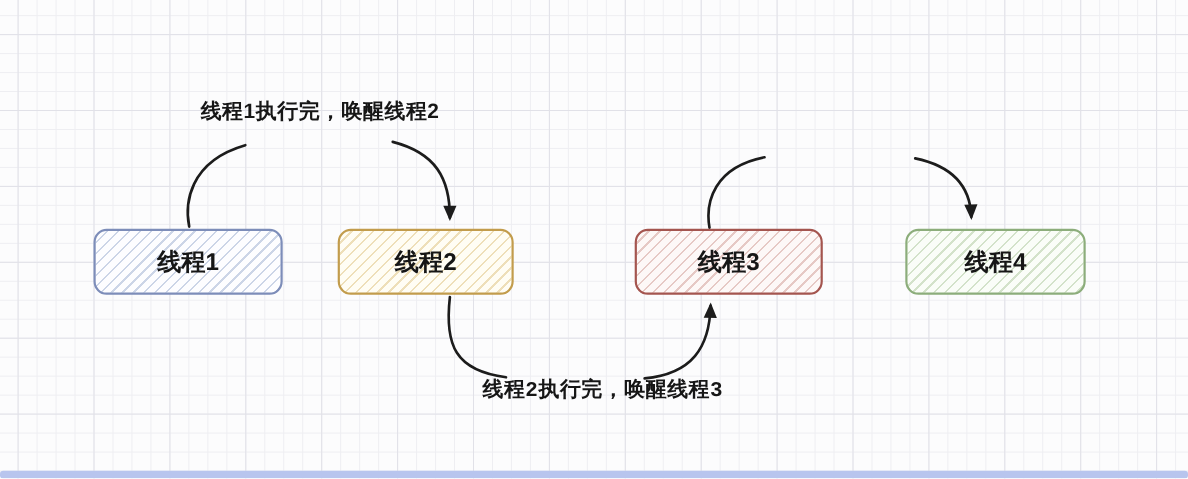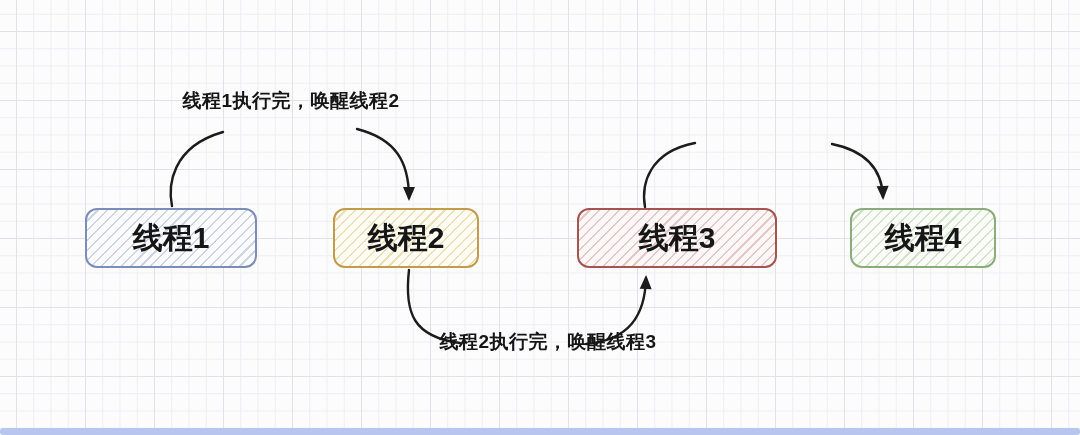--- a/index.html
+++ b/index.html
@@ -21,21 +21,21 @@
   .tbox {
     position: absolute;
     top: 208px;
     height: 60px;
     box-sizing: border-box;
     border: 2.5px solid #888;
     border-radius: 12px;
     display: flex;
     align-items: center;
     justify-content: center;
-    font-size: 30px;
+    font-size: 22px;
     font-weight: 700;
     color: var(--text, #161616);
   }
   .note {
     position: absolute;
     transform: translateX(-50%);
     white-space: nowrap;
     font-size: 19px;
     font-weight: 700;
     color: var(--text, #161616);
@@ -74,28 +74,28 @@
     <path class="arrow-path" d="M 357 129 C 396 139 409 162 409 198" marker-end="url(#ah)"></path>
     <path class="arrow-path" d="M 409 270 C 404 314 414 337 460 343"></path>
     <path class="arrow-path" d="M 586 344 C 629 340 645 316 646 278" marker-end="url(#ah)"></path>
     <path class="arrow-path" d="M 645 207 C 641 184 649 152 695 143"></path>
     <path class="arrow-path" d="M 832 144 C 866 151 882 169 883 197" marker-end="url(#ah)"></path>
   </svg>
 
   <div class="tbox" style="left: 85px; width: 172px; border-color: rgb(125, 141, 185); background-image: repeating-linear-gradient(135deg, rgb(204, 213, 231) 0px, rgb(204, 213, 231) 1.5px, transparent 1.5px, transparent 7px); background-color: rgb(253, 253, 255);">
     <span>线程1</span>
   </div>
-  <div class="tbox" style="left: 333px; width: 146px; border-color: rgb(194, 156, 76); background-image: repeating-linear-gradient(135deg, rgb(238, 223, 185) 0px, rgb(238, 223, 185) 1.5px, transparent 1.5px, transparent 7px); background-color: rgb(255, 253, 244);">
+  <div class="tbox" style="left: 307px; width: 160px; border-color: rgb(194, 156, 76); background-image: repeating-linear-gradient(135deg, rgb(238, 223, 185) 0px, rgb(238, 223, 185) 1.5px, transparent 1.5px, transparent 7px); background-color: rgb(255, 253, 244);">
     <span>线程2</span>
   </div>
-  <div class="tbox" style="left: 577px; width: 200px; border-color: rgb(164, 85, 79); background-image: repeating-linear-gradient(135deg, rgb(230, 201, 197) 0px, rgb(230, 201, 197) 1.5px, transparent 1.5px, transparent 7px); background-color: rgb(253, 248, 247);">
+  <div class="tbox" style="left: 577px; width: 171px; border-color: rgb(164, 85, 79); background-image: repeating-linear-gradient(135deg, rgb(230, 201, 197) 0px, rgb(230, 201, 197) 1.5px, transparent 1.5px, transparent 7px); background-color: rgb(253, 248, 247);">
     <span>线程3</span>
   </div>
-  <div class="tbox" style="left: 823px; width: 146px; border-color: rgb(140, 173, 123); background-image: repeating-linear-gradient(135deg, rgb(211, 226, 202) 0px, rgb(211, 226, 202) 1.5px, transparent 1.5px, transparent 7px); background-color: rgb(250, 253, 248); margin-left: 27px;">
+  <div class="tbox" style="left: 823px; width: 164px; border-color: rgb(140, 173, 123); background-image: repeating-linear-gradient(135deg, rgb(211, 226, 202) 0px, rgb(211, 226, 202) 1.5px, transparent 1.5px, transparent 7px); background-color: rgb(250, 253, 248);">
     <span>线程4</span>
   </div>
 
   <div class="note" style="left:291px; top:88px;">线程1执行完，唤醒线程2</div>
-  <div class="note" style="left:548px; top:329px;">线程2执行完，唤醒线程3</div>
+  <div class="note" style="left:548px; top:341px;font-family:Liberation Mono, monospace;">线程2执行完，唤醒线程3</div>
 
   <div class="bottom-bar" style="background: rgb(184, 197, 238);"></div>
 
 </div>
 
 </body></html>

